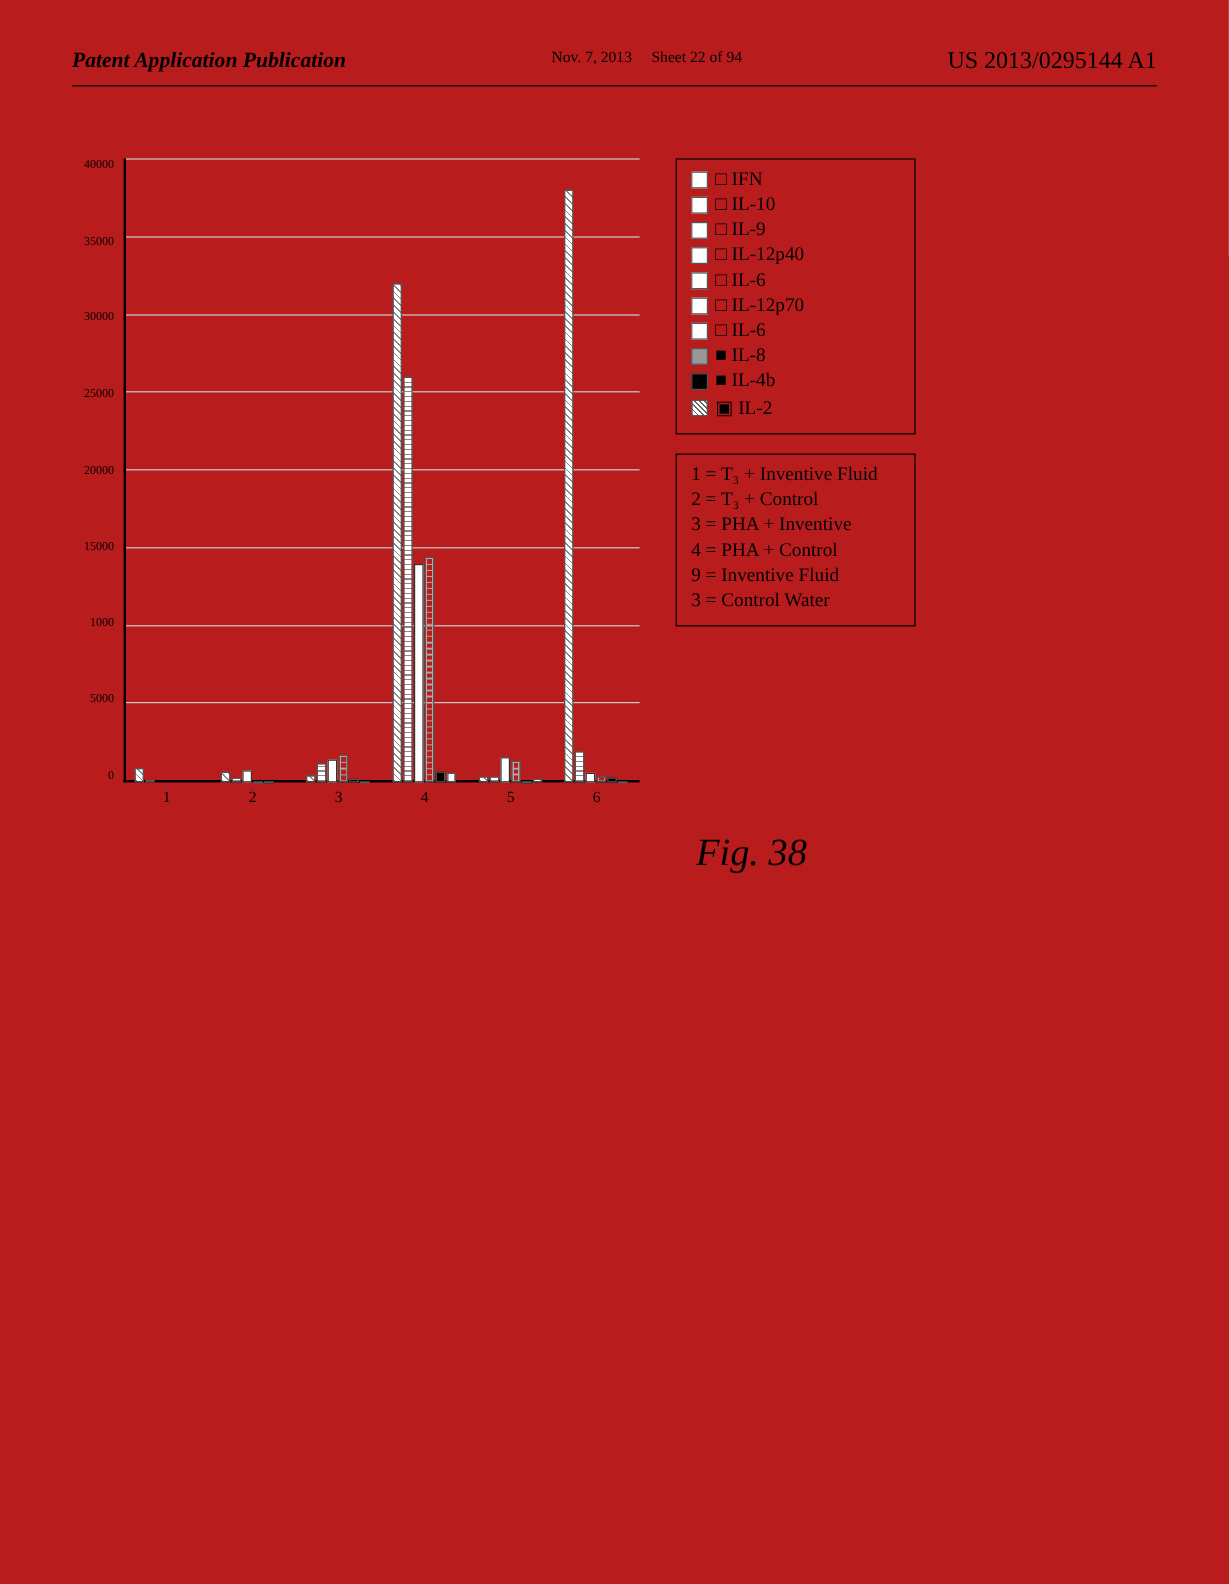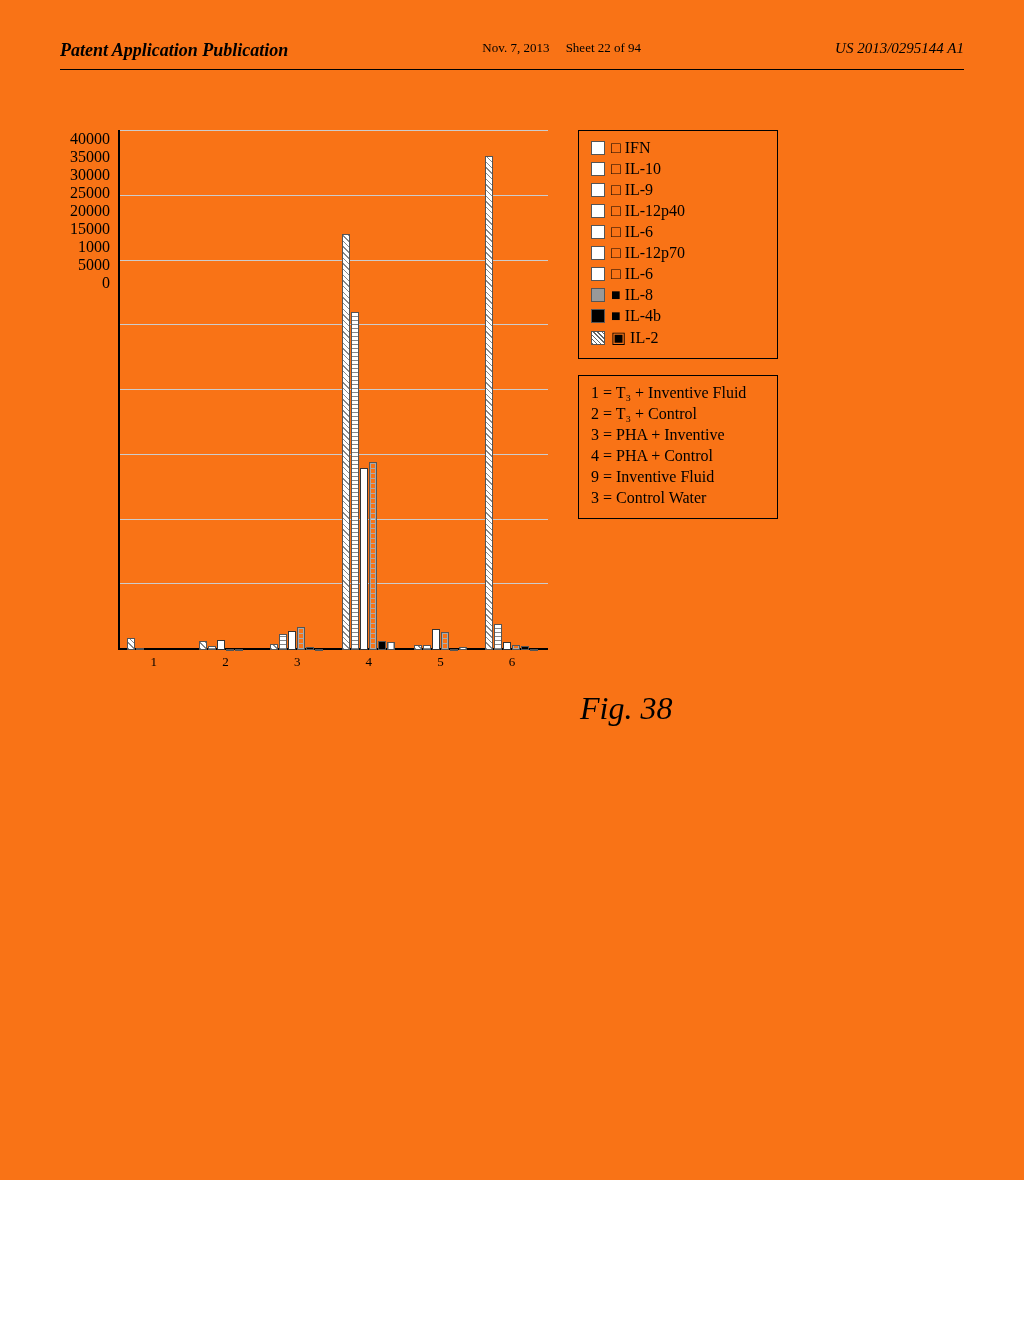--- a/index.html
+++ b/index.html
@@ -5,54 +5,54 @@
     * { margin: 0; padding: 0; box-sizing: border-box; }
     body {
       width: 1024px;
       height: 1320px;
       background: #fff;
       font-family: 'Times New Roman', Times, serif;
       overflow: hidden;
     }
     .page {
       width: 1024px;
-      height: 1180px;
+      height: 1320px;
       position: relative;
-      background: #f97316;
+      background: #b91c1c;
       padding: 40px 60px;
     }
     .header {
       display: flex;
       justify-content: space-between;
       align-items: flex-start;
       border-bottom: 1px solid #000;
       padding-bottom: 8px;
       margin-bottom: 20px;
     }
     .header-left {
       font-size: 18px;
       font-weight: bold;
       font-style: italic;
     }
     .header-center {
       font-size: 13px;
       text-align: center;
     }
     .header-right {
-      font-size: 15px;
+      font-size: 20px;
       text-align: right;
-      font-style: italic;
     }
     .y-axis-labels {
       display: flex;
       flex-direction: column;
+      justify-content: space-between;
       align-items: flex-end;
       padding-right: 8px;
       height: 520px;
-      font-size: 16px;
+      font-size: 10px;
       padding-top: 0;
     }
     .chart-container {
       position: relative;
       width: 430px;
       height: 520px;
       border-left: 2px solid #000;
       border-bottom: 2px solid #000;
     }
     .grid-line {

